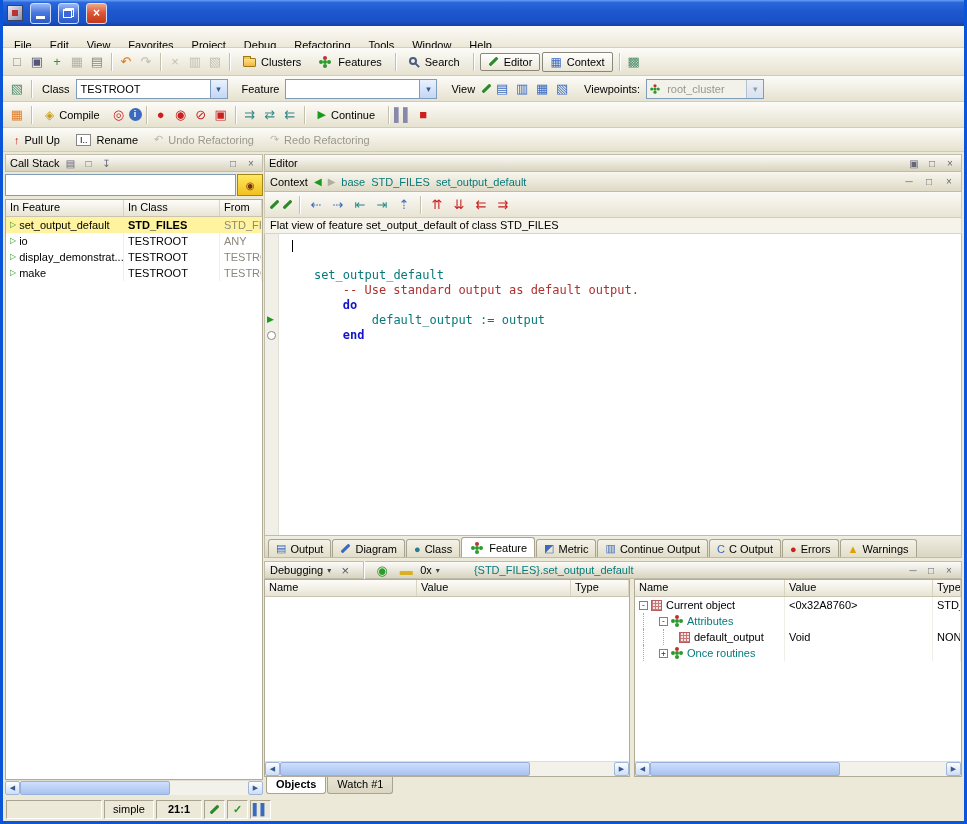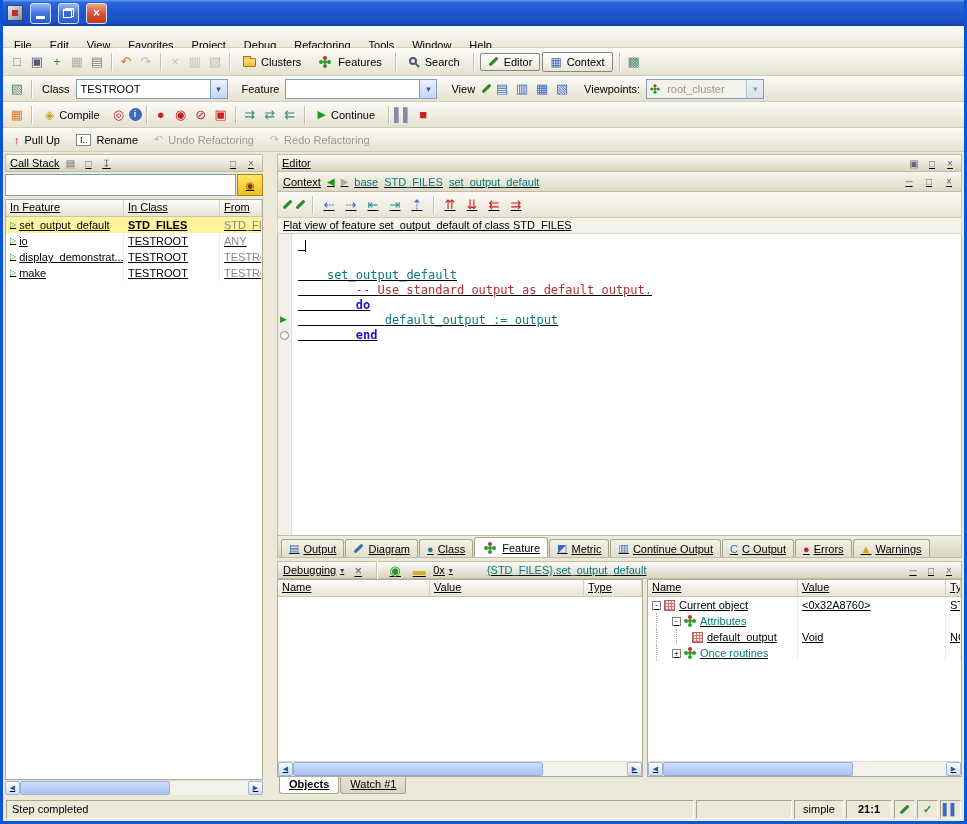--- a/index.html
+++ b/index.html
@@ -51,21 +51,21 @@
   .glyph-magnifier::after{content:"";position:absolute;width:6px;height:2px;background:#4A5A80;
     transform:rotate(45deg);right:-5px;bottom:-3px;}
   .glyph-clover{width:4px;height:4px;background:#2A9A2A;border-radius:50%;margin:5px 6px;
     box-shadow:-4px 0 0 #2A9A2A,4px 0 0 #2A9A2A,0 -4px 0 #C03030,0 4px 0 #2A9A2A;}
   .glyph-grid{width:11px;height:11px;border:1px solid #B86060;flex:0 0 11px;
     background:repeating-linear-gradient(0deg,#C87878 0,#C87878 1px,transparent 1px,transparent 3px),
                repeating-linear-gradient(90deg,#C87878 0,#C87878 1px,transparent 1px,transparent 3px),#F8E4E4;}
   .glyph-round{width:13px;height:13px;border-radius:50%;background:#3A6AC0;color:#fff !important;
     font-weight:bold;font-size:9px;display:flex;align-items:center;justify-content:center;}
   
-  .main{flex:1;display:flex;gap:14px;padding:2px;overflow:hidden;text-decoration:underline;}
+  .main{flex:1;display:flex;gap:1px;padding:2px;overflow:hidden;}
   .left-panel{width:258px;flex:0 0 258px;display:flex;flex-direction:column;}
   .right-panel{flex:1;display:flex;flex-direction:column;gap:3px;overflow:hidden;}
   .pane-head{height:18px;flex:0 0 18px;display:flex;align-items:center;gap:4px;padding:0 4px;
     background:linear-gradient(#FCFBF8,#D8D4C0);border:1px solid #C0BCA8;}
   .ph-icon{width:14px;height:14px;display:flex;align-items:center;justify-content:center;color:#667;font-size:10px;}
   .spacer{flex:1;}
   
   .status-line{padding:4px 2px 2px;}
   .status-key{color:#1030A0;font-weight:bold;}
   .cs-input-row{display:flex;gap:1px;margin:2px 0 3px;}
@@ -542,21 +542,20 @@
         <div class="debug-tabs">
             <span class="btab active">Objects</span>
             <span class="btab">Watch #1</span>
           </div>
       </div>
 
     </div>
   </div>
 
   <div class="statusbar">
-    <span class="sb-seg seg-msg">Step completed</span>
     <span class="sb-seg seg-progress"></span>
     <span class="sb-seg seg-simple">simple</span>
     <span class="sb-seg seg-pos">21:1</span>
     <span class="sb-seg seg-icon">
         <span class="glyph-pencil" style="color:#2A8A2A"></span>
       </span>
     <span class="sb-seg seg-icon" style="color:#2A9A2A;font-weight:bold">✓</span>
     <span class="sb-seg seg-icon" style="color:#3A6AC0">▌▌</span>
   </div>
 

